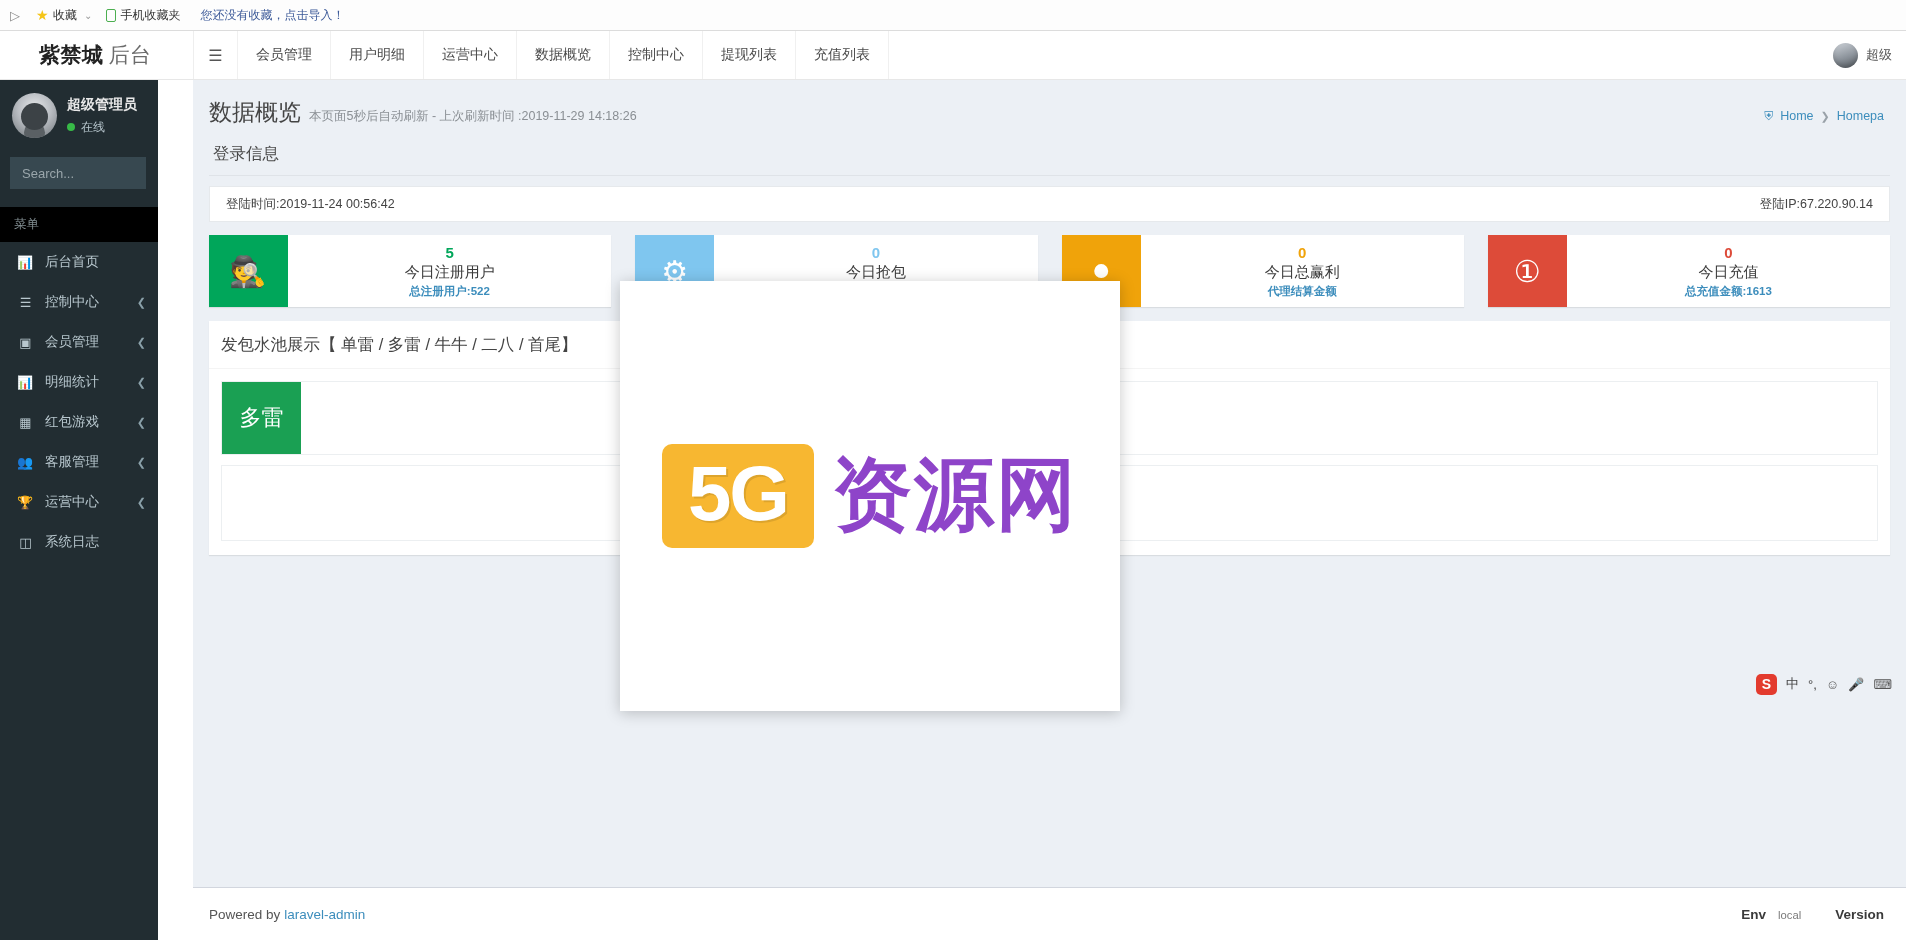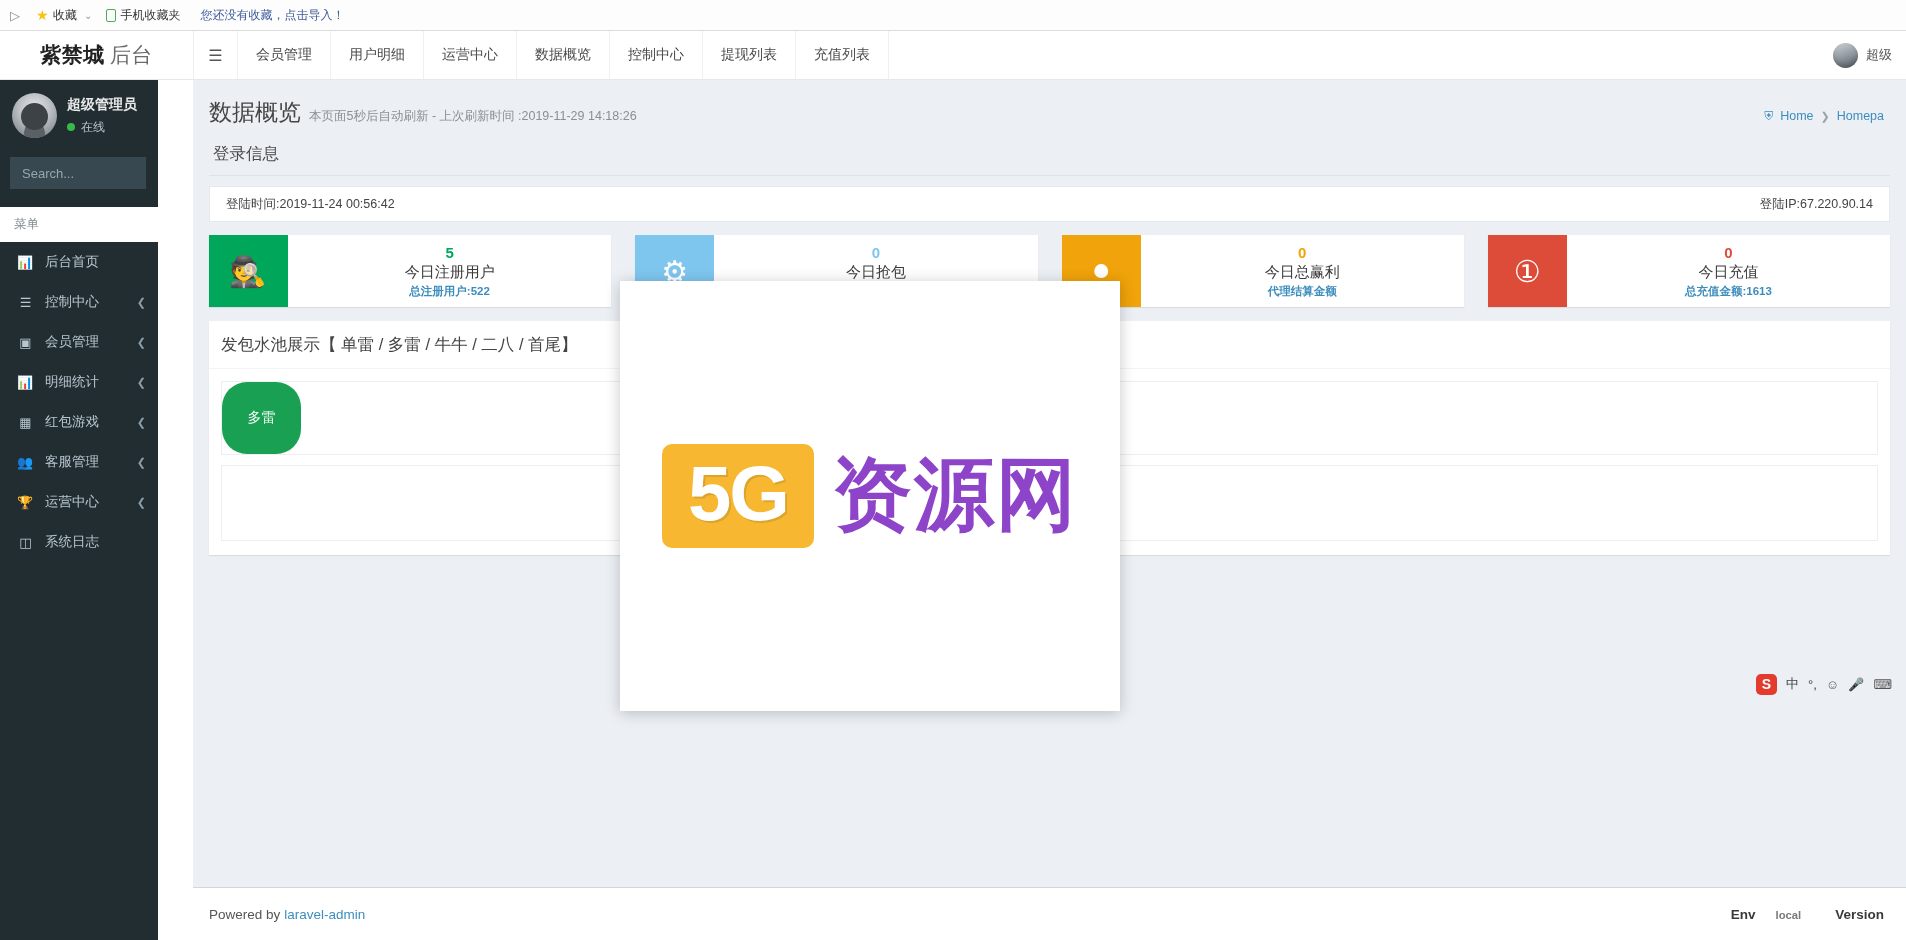--- a/index.html
+++ b/index.html
@@ -35,22 +35,22 @@
   
   .navbar {
     position: absolute; top: 31px; left: 0;
     width: 100%; height: 49px;
     background: #ffffff;
     border-bottom: 1px solid #e7e7e7;
     display: flex; align-items: stretch;
   }
   .brand {
     width: 193px; min-width:193px;
-    display: flex; align-items: center; justify-content: center;
-    font-size: 21px; color: #333; letter-spacing: .5px;
+    display: flex; align-items: center; justify-content: flex-start;
+    font-size: 21px; color: #333; letter-spacing: .5px; padding-left: 39px;
   }
   .brand b { font-weight: 700; color:#222; }
   .brand span { font-weight: 400; color:#6b6b6b; margin-left:5px;}
   .nav-toggle {
     width: 44px; display:flex; align-items:center; justify-content:center;
     border-left: 1px solid #eee; color:#555; font-size:16px; cursor:pointer;
   }
   .nav-links { display:flex; align-items:stretch; }
   .nav-link {
     display:flex; align-items:center; padding: 0 18px;
@@ -104,21 +104,21 @@
     color:#c9d1d4; font-size:13px; padding-left:11px;
     font-family:inherit;
   }
   .sb-search input::placeholder{ color:#9aa6ab; }
   .sb-search-btn {
     width:34px; height:100%; background:#374850; border:none;
     color:#9aa6ab; cursor:pointer; font-size:13px;
   }
   .sb-header {
     margin-top:18px; padding:9px 0 9px 14px;
-    background:#ffffff; color:#818d91; font-size:12.5px;
+    background:#000000; color:#818d91; font-size:12.5px;
   }
   .sb-item {
     display:flex; align-items:center; gap:11px;
     padding: 11px 12px 11px 14px;
     color:#b8c7ce; font-size:13.5px; cursor:pointer;
     border-left: 3px solid transparent;
   }
   .sb-item .sb-ico { width:17px; text-align:center; font-size:13px; color:#b8c7ce; flex:none;}
   .sb-item .sb-lbl { flex:1; }
   .sb-item .sb-arrow { font-size:11px; color:#8aa0a9; }
@@ -193,22 +193,21 @@
     border-bottom:1px solid #f4f4f4;
   }
   .pool-row {
     display:flex; margin: 12px 12px 0 12px;
     border:1px solid #eceff1;
   }
   .pool-tag {
     width:79px; min-width:79px; height:72px;
     background:#1aa053; color:#fff;
     display:flex; align-items:center; justify-content:center;
-    font-size:14px;
-    border-radius:25px;
+    font-size:22px;
   }
   .pool-body {
     flex:1; display:flex; flex-direction:column;
     align-items:center; justify-content:center; gap:2px;
   }
   .pool-num { font-size:15px; font-weight:700; color:#1aa053; }
   .pool-label { font-size:13px; color:#3b3b3b; }
   .pool-foot { font-size:11.5px; color:#3c8dbc; }
   .total-row {
     margin: 10px 12px 0 12px;
@@ -221,21 +220,21 @@
   .footer {
     position:absolute; left:193px; bottom:0;
     width:1713px; height:53px;
     background:#fff; border-top:1px solid #d2d6de;
     display:flex; align-items:center;
     padding: 0 22px 0 16px;
     font-size:13.5px; color:#555;
   }
   .footer a { color:#3c8dbc; text-decoration:none; margin-left:4px;}
   .footer .f-right { margin-left:auto; display:flex; gap:34px; font-weight:700; color:#3a3a3a;}
-  .footer .f-right span small { font-weight:700; color:#7a7a7a; margin-left:20px;}
+  .footer .f-right span small { font-weight:400; color:#7a7a7a; margin-left:12px;}
 
   
   .wm-popup {
     position:absolute; left:620px; top:281px;
     width:500px; height:430px;
     background:#fff;
     box-shadow: 0 2px 14px rgba(0,0,0,.22);
     display:flex; align-items:center; justify-content:center;
   }
   .wm-inner { display:flex; align-items:center; gap:18px; }

